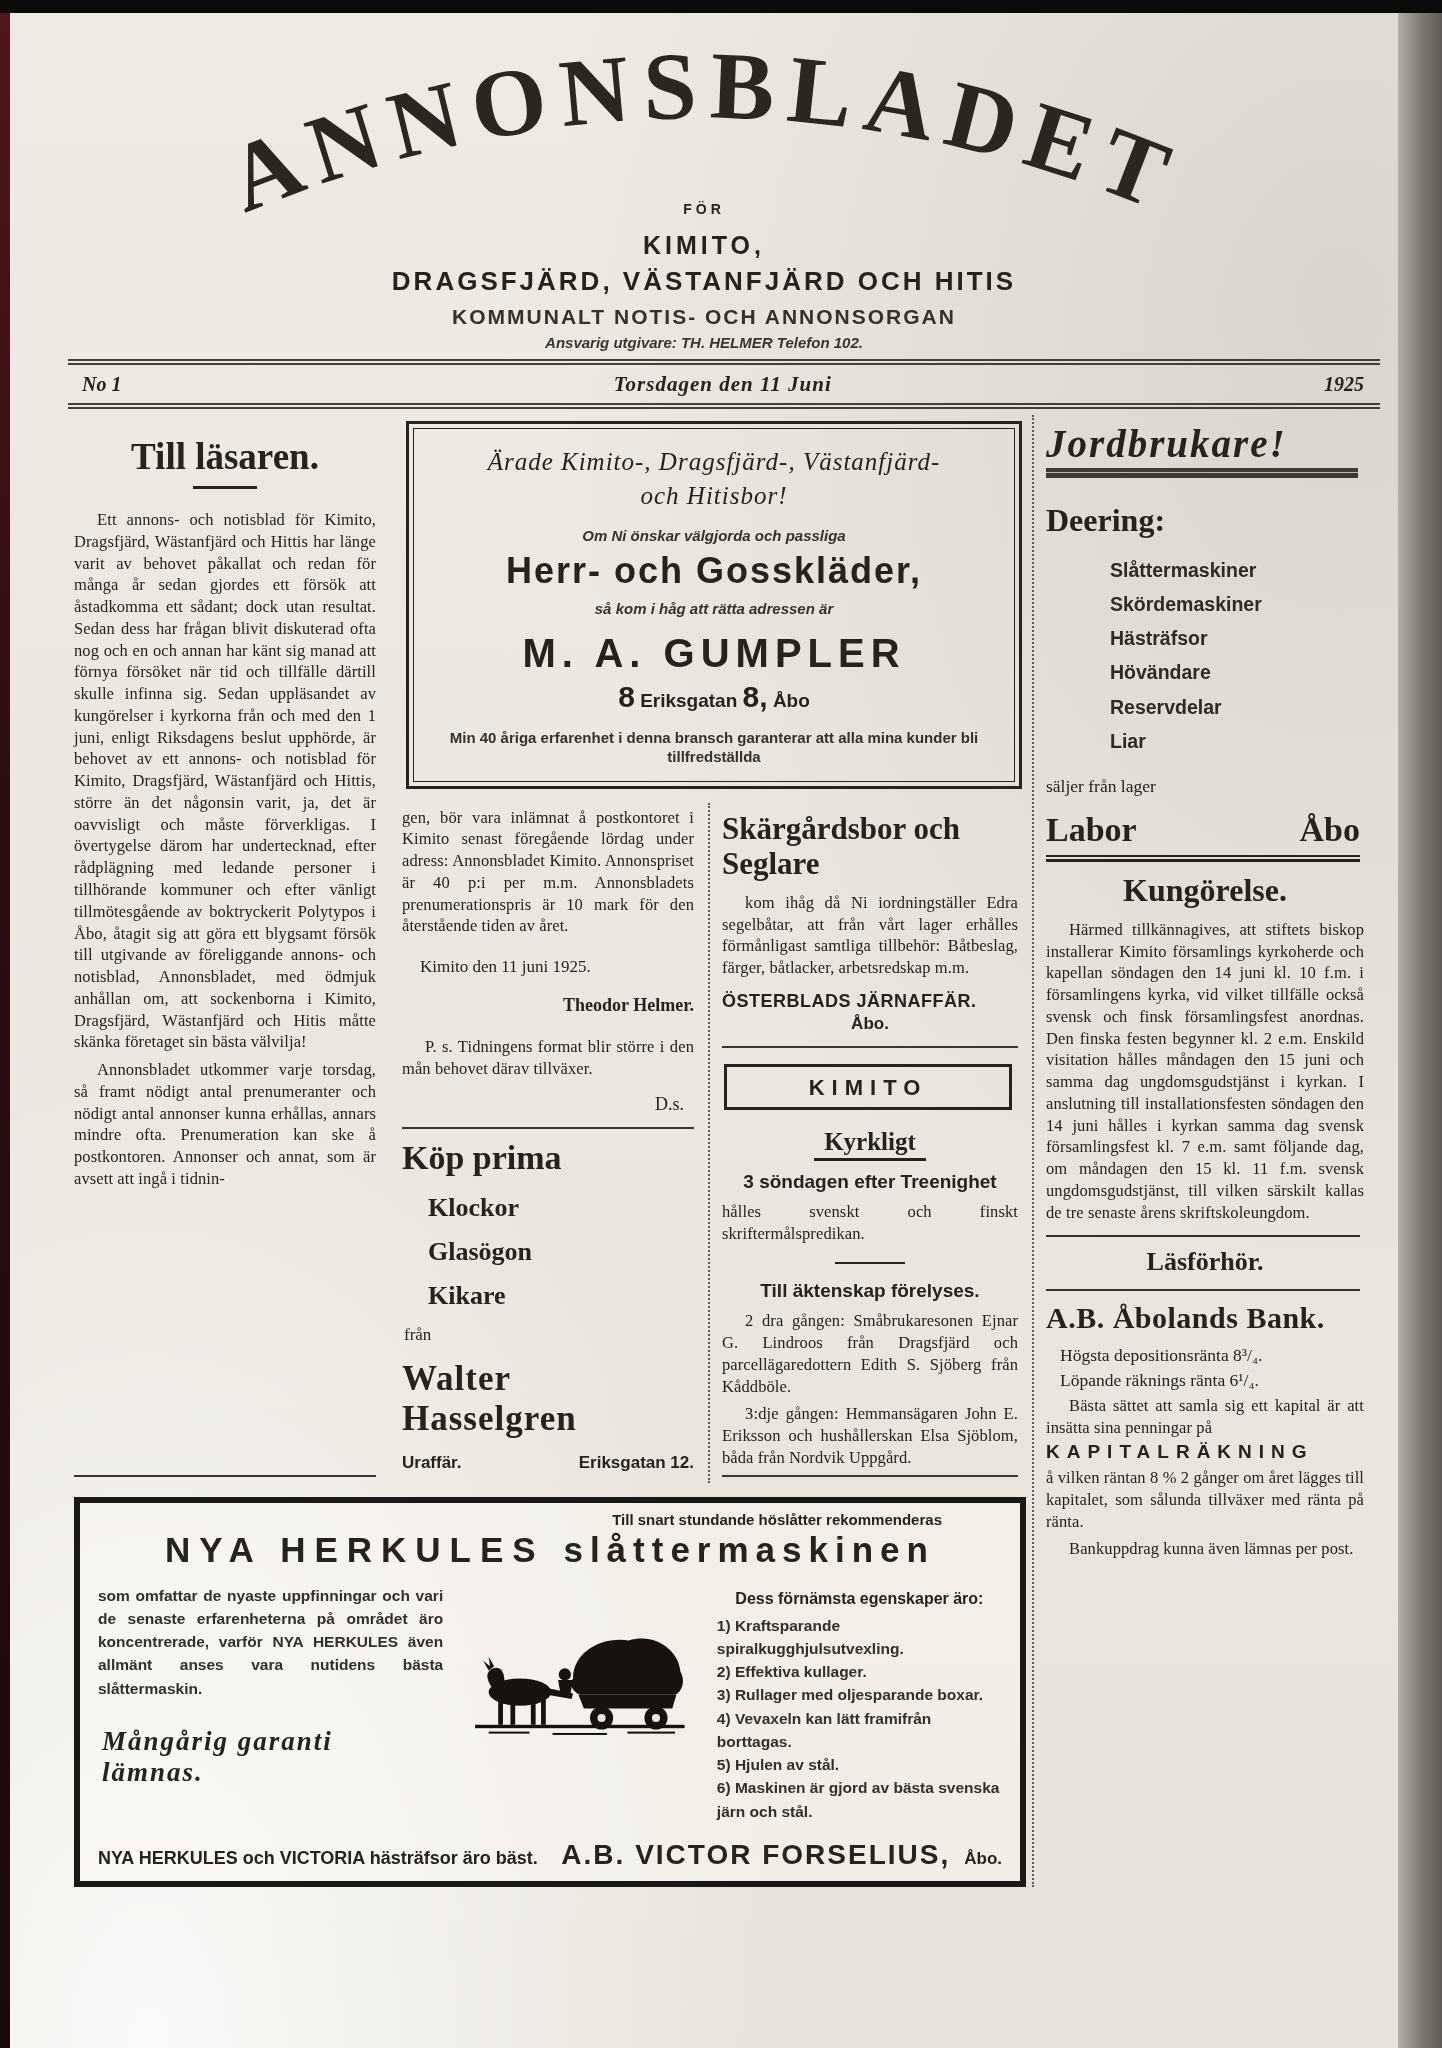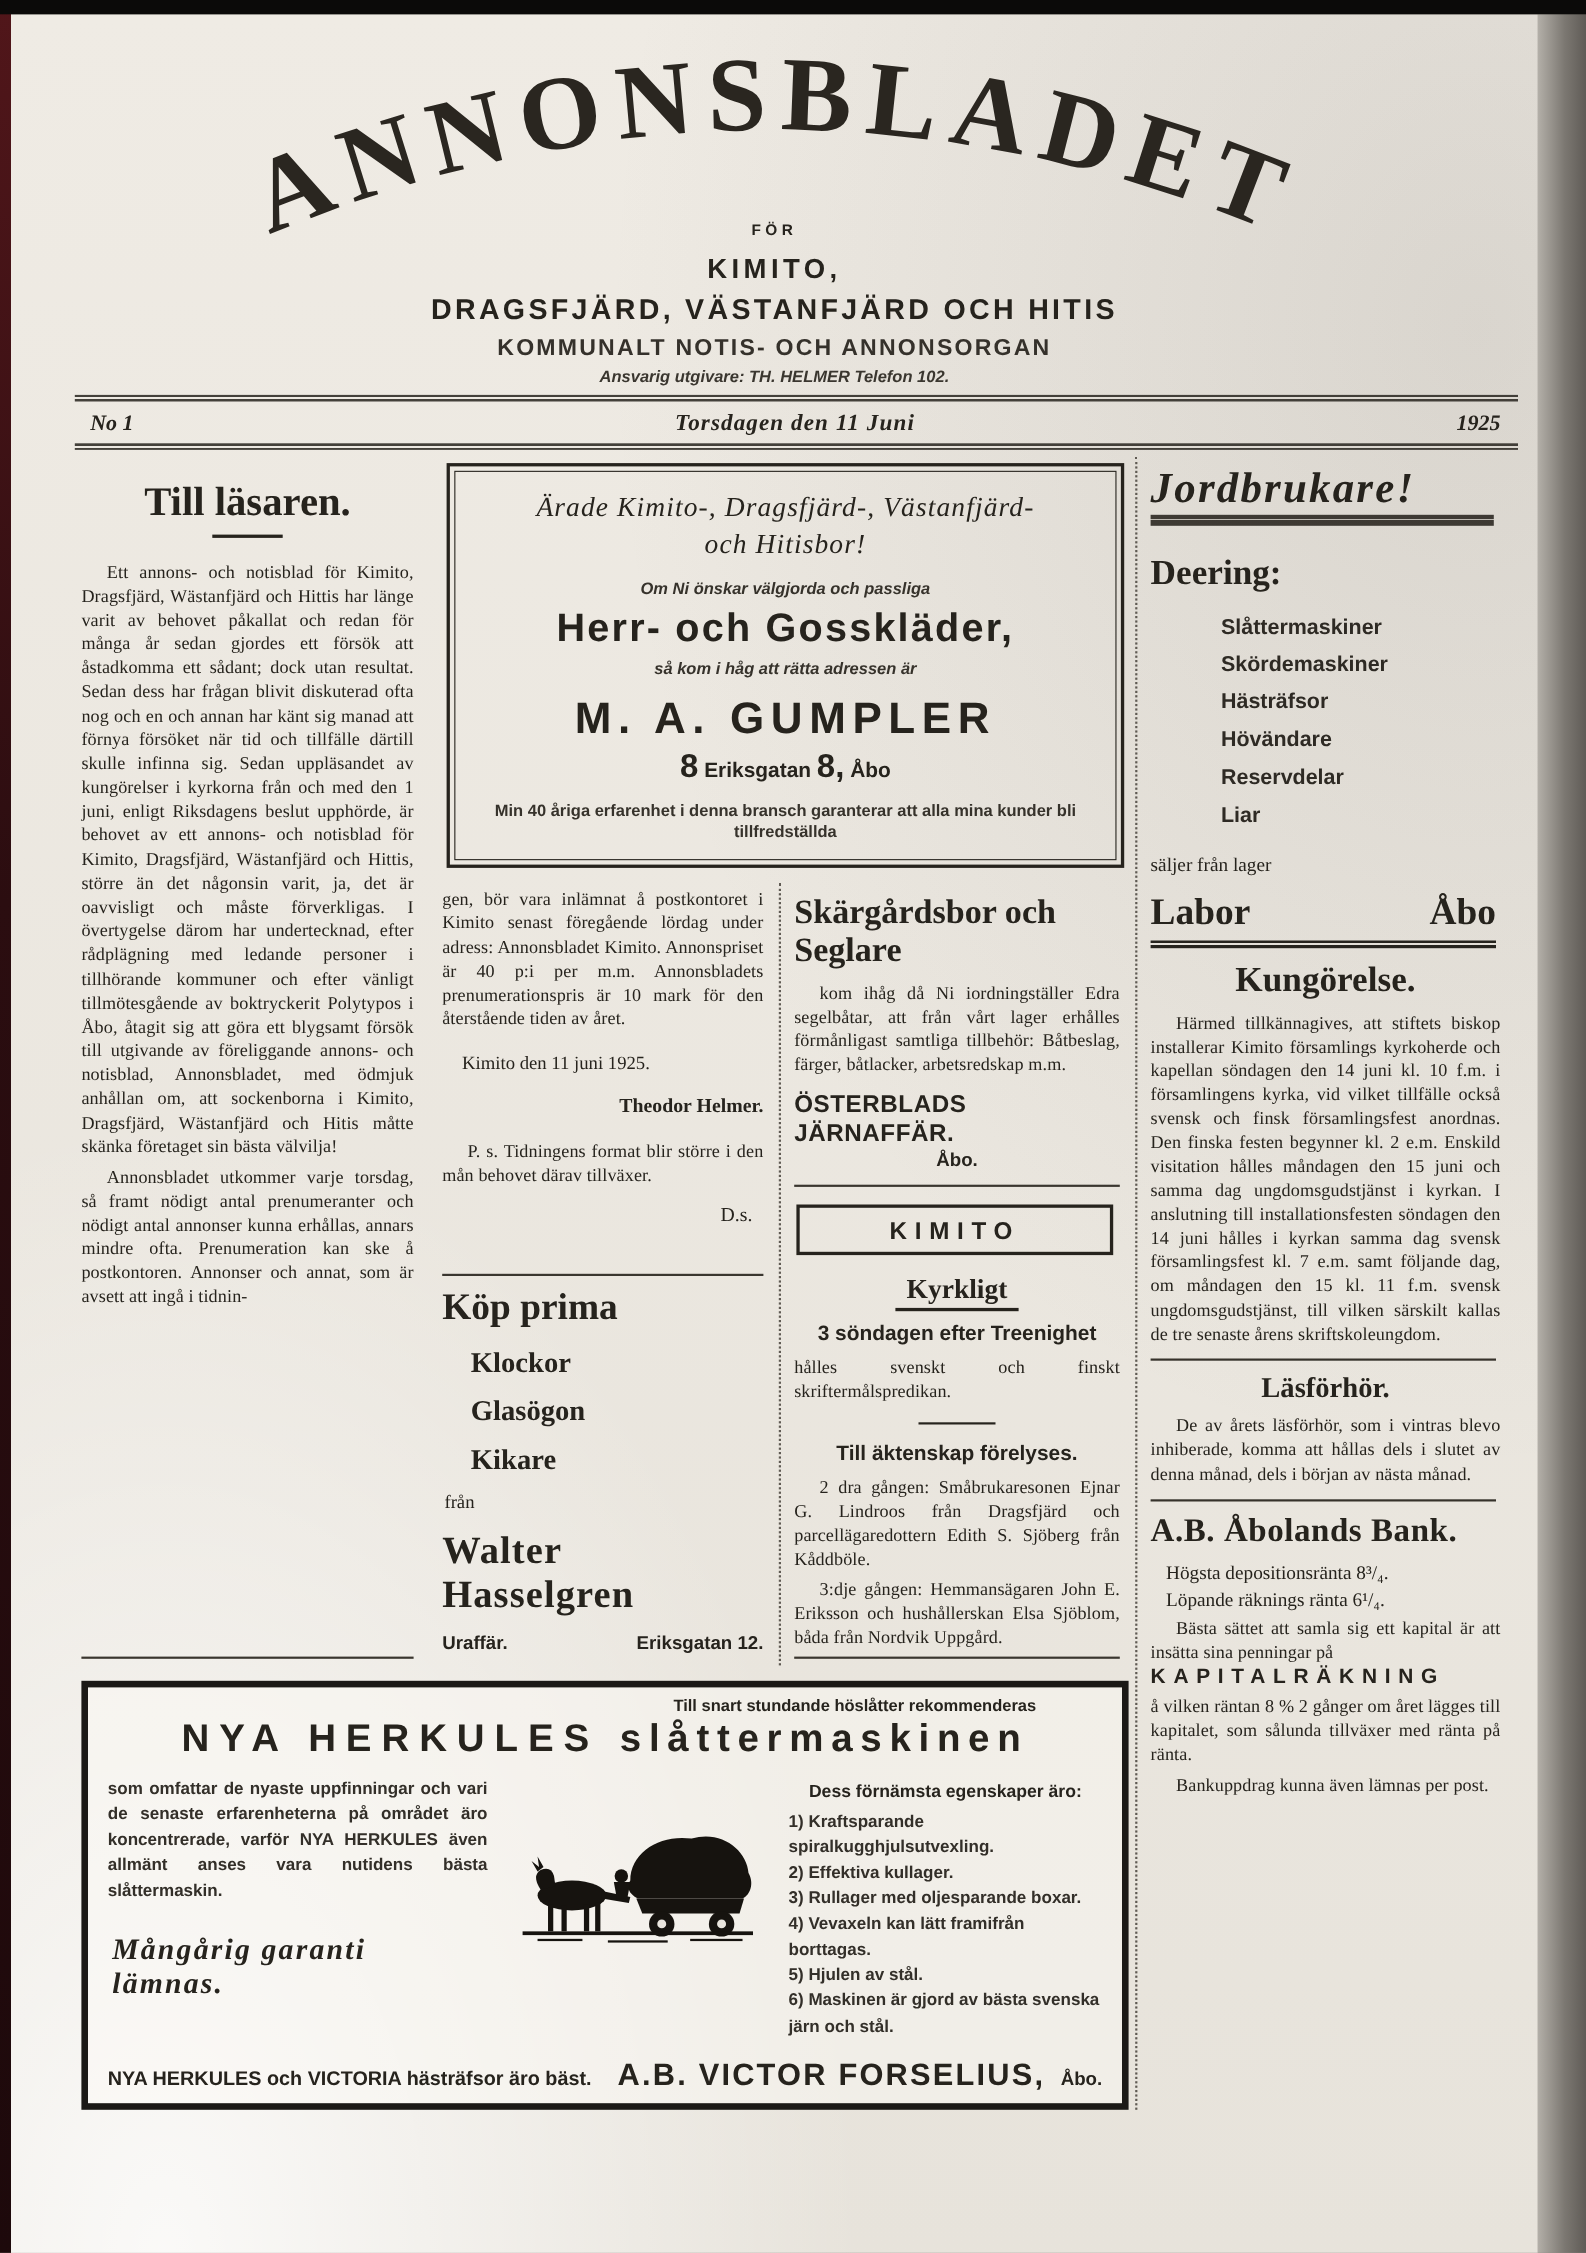--- a/index.html
+++ b/index.html
@@ -82,21 +82,21 @@
   .c2-ps{margin-top:20px;}
   .c2-ds{text-align:right;font-size:18px;margin:8px 10px 12px 0;}
   .hass-title{font-size:34px;font-weight:bold;margin:10px 0 16px 0;}
   .hass-item{font-size:26px;font-weight:bold;margin:0 0 14px 26px;}
   .hass-fran{font-size:17px;margin:12px 0 14px 2px;}
   .hass-name{font-size:35px;font-weight:bold;letter-spacing:1px;}
   .hass-bottom{display:flex;justify-content:space-between;margin:14px 0 4px 0;
     font-family:"Liberation Sans",sans-serif;font-weight:bold;font-size:17px;}
   
   .sk-title{font-size:31px;font-weight:bold;line-height:1.15;margin:4px 0 10px 0;}
-  .sk-firm{font-family:"Liberation Sans",sans-serif;font-weight:bold;font-size:22px;
+  .sk-firm{font-family:"Liberation Sans",sans-serif;font-weight:bold;font-size:18px;
     letter-spacing:.5px;margin-top:6px;}
   .sk-city{font-family:"Liberation Sans",sans-serif;font-weight:bold;font-size:17px;
     text-align:center;margin:2px 0 12px 0;}
   .kimito-box{border:3px solid #26231d;text-align:center;font-family:"Liberation Sans",sans-serif;
     font-weight:bold;font-size:22px;letter-spacing:7px;padding:8px 0 6px 0;margin:16px 6px 18px 2px;}
   .kyrk-wrap{text-align:center;}
   .kyrk-title{display:inline-block;font-weight:bold;font-size:25px;border-bottom:3px solid #26231d;
     padding:0 10px 2px 10px;margin-bottom:10px;}
   .kyrk-sub{font-family:"Liberation Sans",sans-serif;font-weight:bold;font-size:19px;margin-bottom:8px;}
   .mini-rule{width:70px;height:2px;background:#26231d;margin:12px auto 12px auto;}
@@ -266,21 +266,20 @@
       <div class="deer-note">säljer från lager</div>
       <div class="labor-row">
         <span>Labor</span>
         <span>Åbo</span>
       </div>
       <div class="labor-rule"></div>
       <div class="kung-title">Kungörelse.</div>
       <p class="body-text">Härmed tillkännagives, att stiftets biskop installerar Kimito församlings kyrkoherde och kapellan söndagen den 14 juni kl. 10 f.m. i församlingens kyrka, vid vilket tillfälle också svensk och finsk församlingsfest anordnas. Den finska festen begynner kl. 2 e.m. Enskild visitation hålles måndagen den 15 juni och samma dag ungdomsgudstjänst i kyrkan. I anslutning till installationsfesten söndagen den 14 juni hålles i kyrkan samma dag svensk församlingsfest kl. 7 e.m. samt följande dag, om måndagen den 15 kl. 11 f.m. svensk ungdomsgudstjänst, till vilken särskilt kallas de tre senaste årens skriftskoleungdom.</p>
       <div class="c4-rule"></div>
       <div class="lasf-title">Läsförhör.</div>
-      <p class="body-text">De av årets läsförhör, som i vintras blevo inhiberade, komma att hållas dels i slutet av denna månad, dels i början av nästa månad.</p>
       <div class="c4-rule"></div>
       <div class="bank-title">A.B. Åbolands Bank.</div>
       <div class="bank-rate">Högsta depositionsränta 8³/₄.</div>
       <div class="bank-rate">Löpande räknings ränta 6¹/₄.</div>
       <p class="body-text" style="margin-bottom:2px;">Bästa sättet att samla sig ett kapital är att insätta sina penningar på</p>
       <div class="bank-account">KAPITALRÄKNING</div>
       <p class="body-text no-indent">å vilken räntan 8 % 2 gånger om året lägges till kapitalet, som sålunda tillväxer med ränta på ränta.</p>
       <p class="body-text">Bankuppdrag kunna även lämnas per post.</p>
     </div>
 

